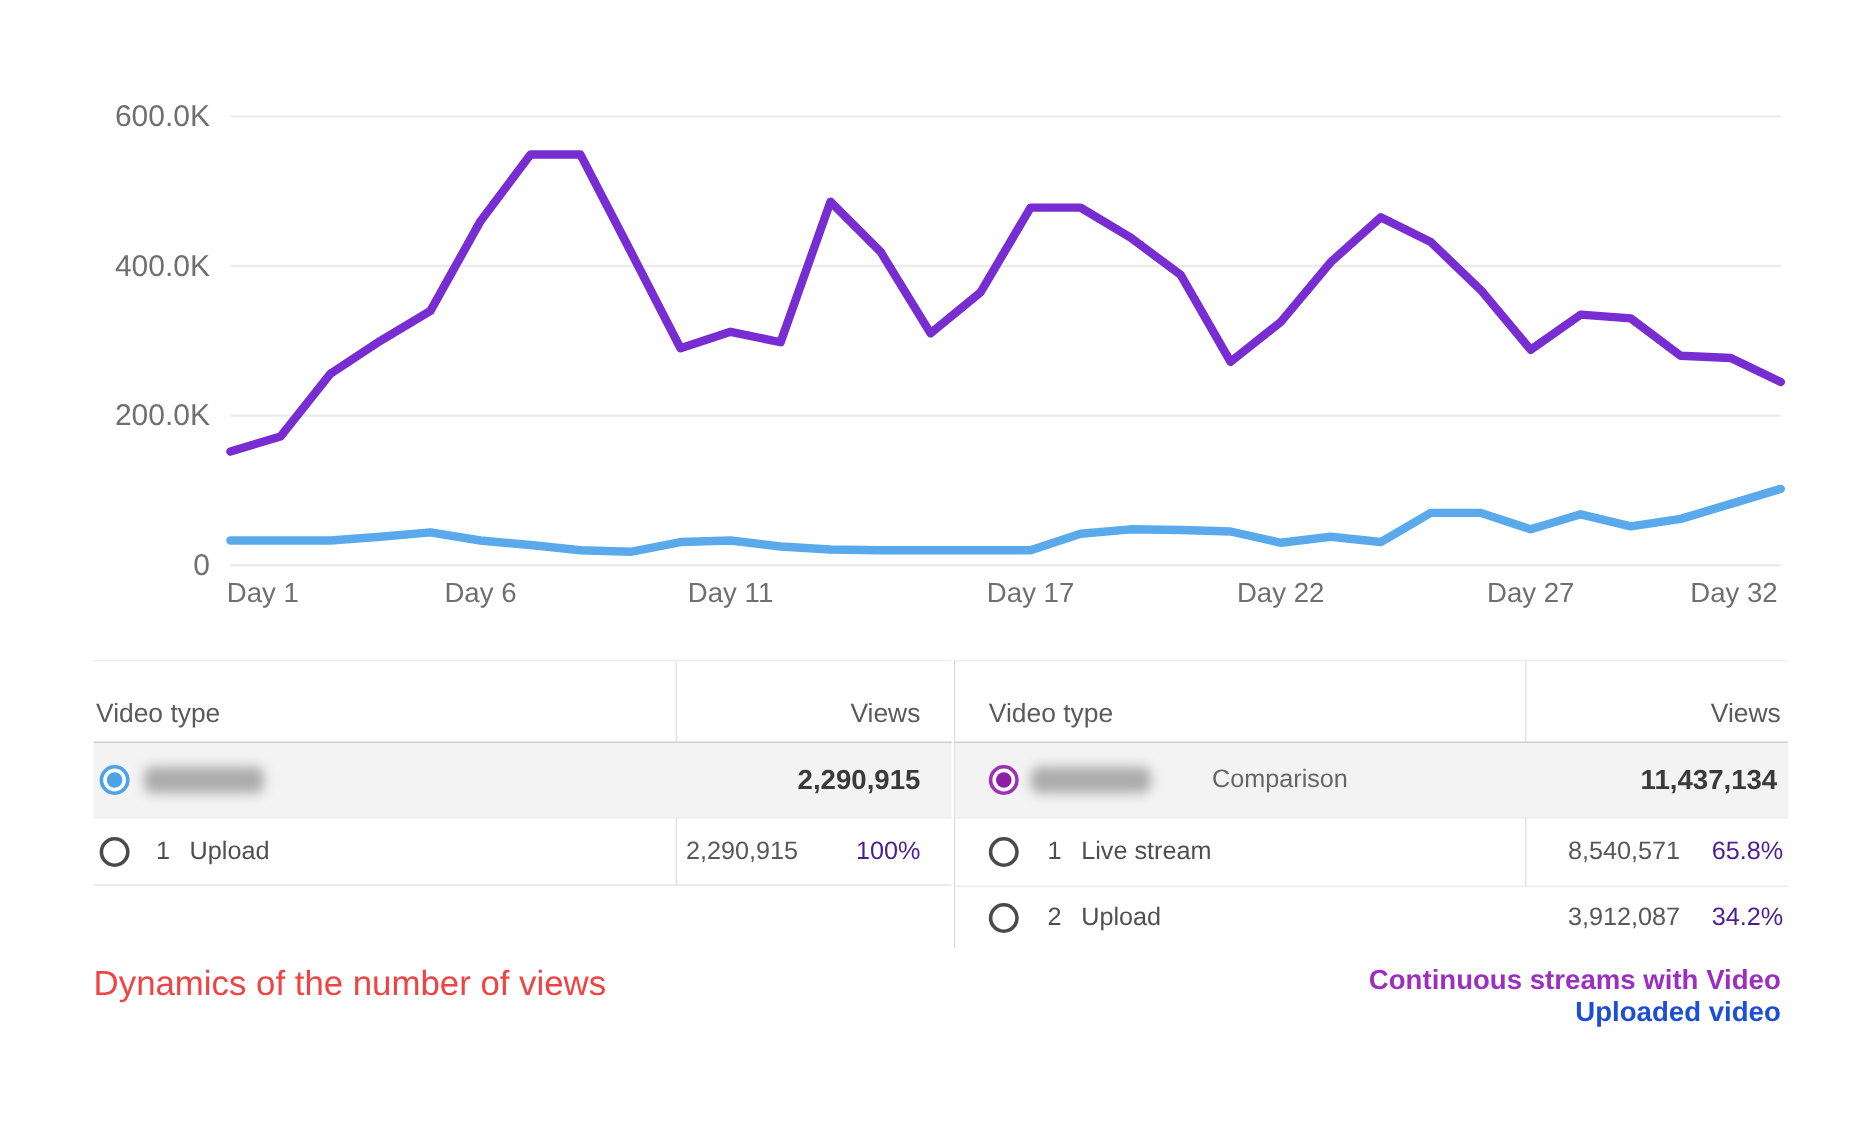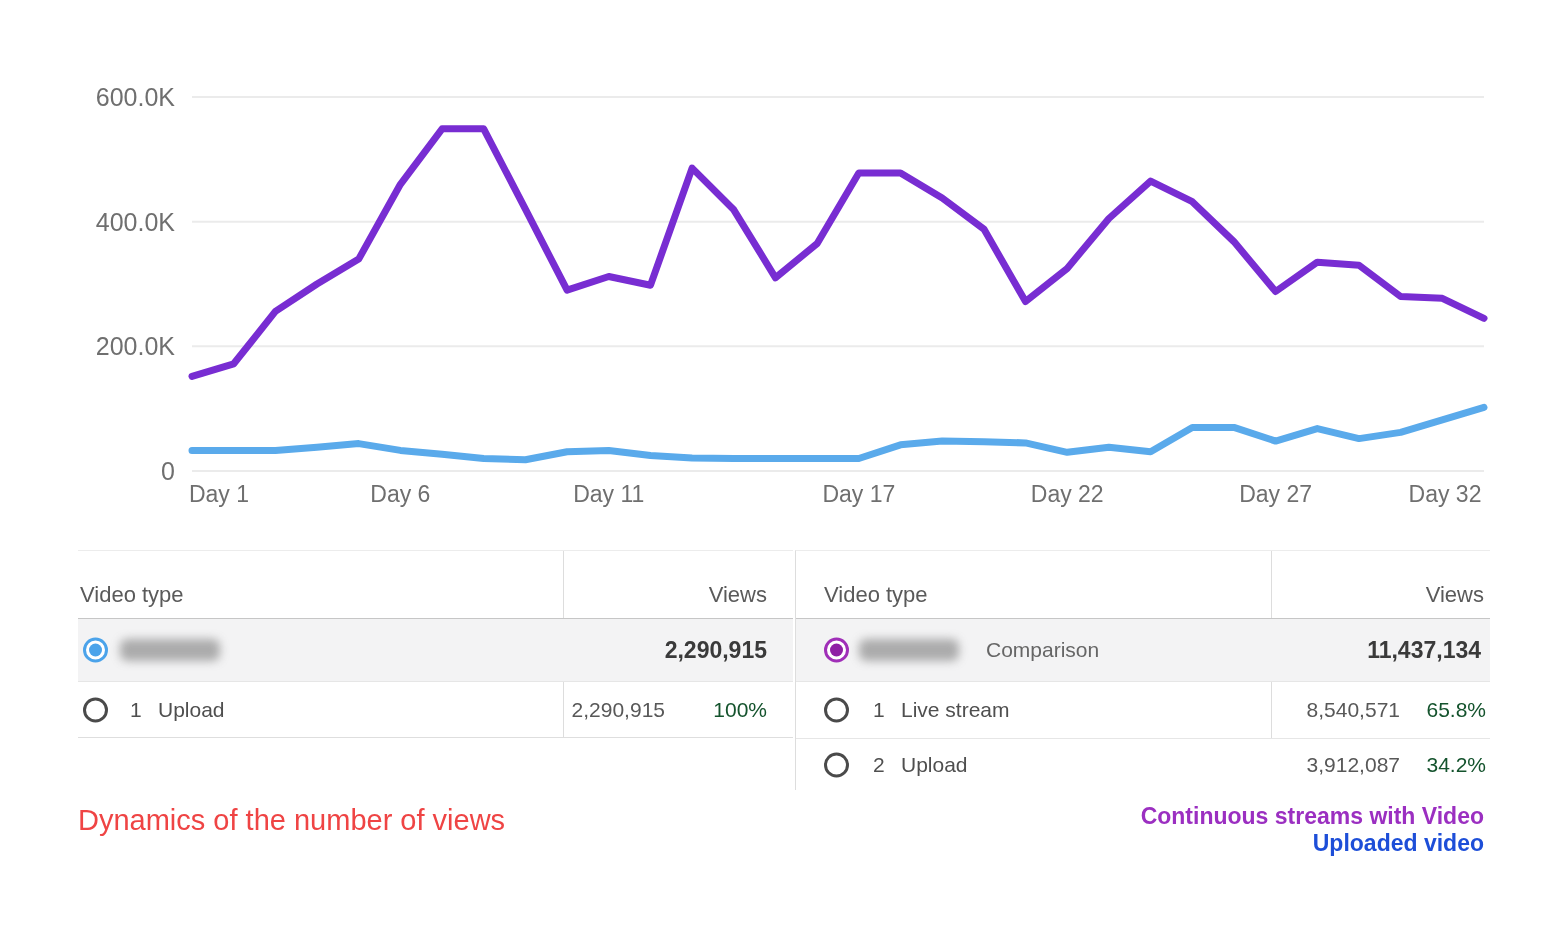--- a/index.html
+++ b/index.html
@@ -33,24 +33,24 @@
   
   .radio{width:25px;height:25px;border-radius:50%;display:flex;align-items:center;justify-content:center;background:#fff;}
   .radio .dot{width:13px;height:13px;border-radius:50%;}
   .radio.sel{border:3px solid;}
   .radio.unsel{border:3px solid #4a4a4a;}
   
   .blur-chip{height:22px;border-radius:7px;background:#909090;filter:blur(5px);opacity:.72;}
   
   .idx{font-size:21px;color:#4f4f4f;}
   .lbl{font-size:21px;color:#4f4f4f;}
-  .suffix{font-size:21px;color:#666666;}
+  .suffix{font-size:21px;color:#666666;margin-left:24px;}
   .views-bold{font-size:23px;font-weight:700;color:#3a3a3a;}
   .val{font-size:21px;color:#585858;}
-  .pct{font-size:21px;color:#14532d;width:62px;text-align:right;}
+  .pct{font-size:21px;color:#4c1d95;width:62px;text-align:right;}
   
   .chart-title{position:absolute;left:78px;top:804px;font-size:29px;color:#ef4444;line-height:33px;}
   .legend{position:absolute;right:68px;top:803px;text-align:right;font-size:23px;font-weight:700;line-height:27px;}
 </style>
 </head>
 <body>
 
 <div class="canvas">
 
   <svg id="chart-svg" width="1552" height="530" viewBox="0 0 1552 530">

